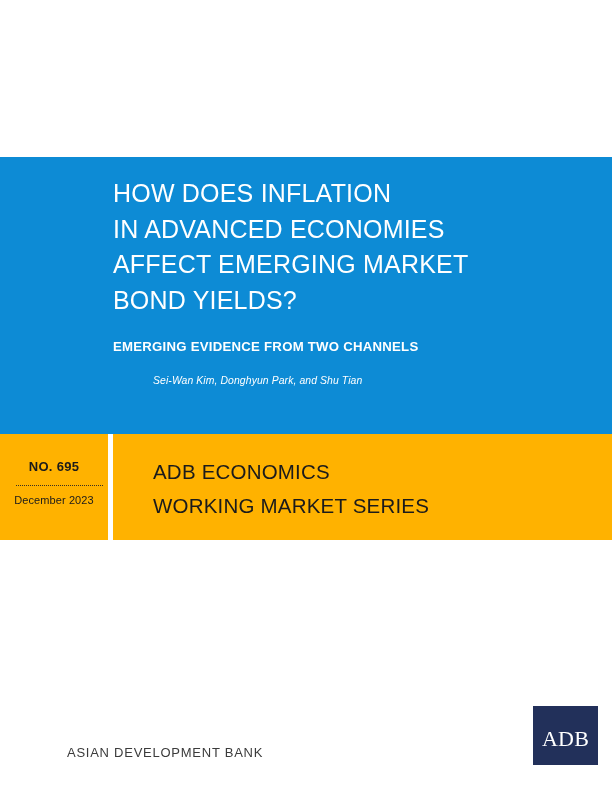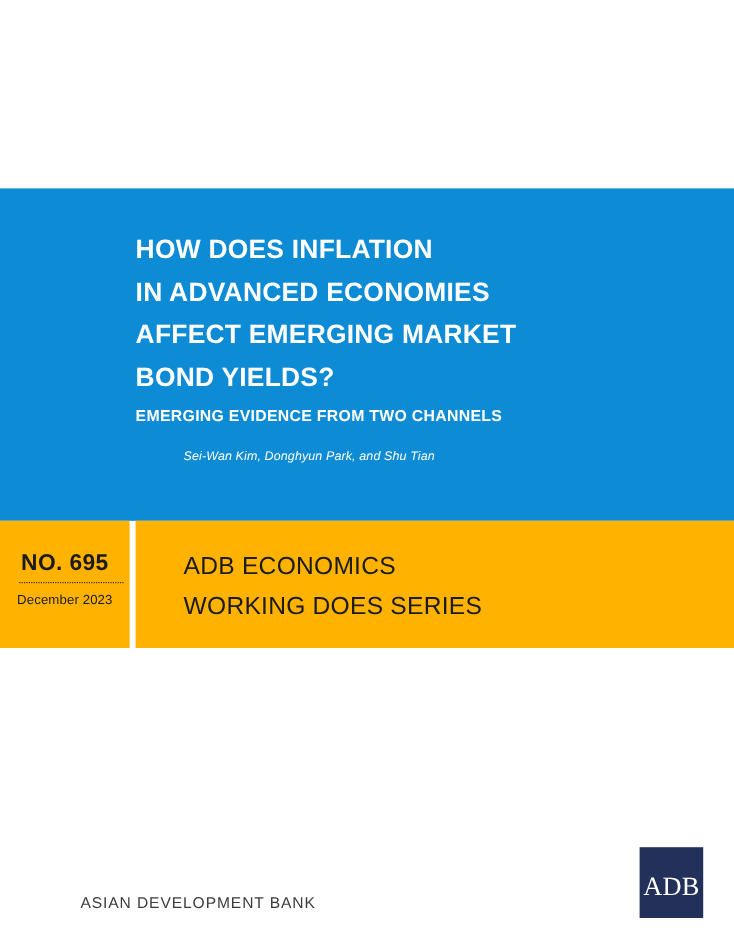--- a/index.html
+++ b/index.html
@@ -30,25 +30,25 @@
   .hero-inner {
     position: absolute;
     left: 113px;
     top: 0;
     right: 0;
     bottom: 0;
   }
   .doc-title {
     position: absolute;
     left: 0;
-    top: 33px;
+    top: 19px;
     width: 470px;
     color: #ffffff;
-    font-size: 22px;
-    font-weight: bold;
+    font-size: 25px;
+    font-weight: normal;
     line-height: 35.5px;
     letter-spacing: 0.2px;
     white-space: pre-line;
   }
   .doc-subtitle {
     position: absolute;
     left: 0;
     top: 182px;
     width: 470px;
     color: #ffffff;
@@ -93,21 +93,21 @@
     height: 106px;
     background: #ffb200;
   }
   .series-no {
     position: absolute;
     left: 0;
     right: 0;
     top: 25px;
     text-align: center;
     color: #1b1b1b;
-    font-size: 19px;
+    font-size: 13px;
     font-weight: bold;
     letter-spacing: 0.3px;
   }
   .series-divider {
     position: absolute;
     left: 16px;
     top: 51px;
     width: 87px;
     height: 0;
     border-top: 1.3px dotted #3a3020;
@@ -142,21 +142,21 @@
     color: #3b3b3b;
     font-size: 13px;
     font-weight: normal;
     letter-spacing: 0.75px;
     margin-left: 36px;
   }
   .adb-logo {
     position: absolute;
     left: 533px;
     top: 706px;
-    width: 53px;
+    width: 65px;
     height: 59px;
     background: #22305a;
   }
   .adb-logo-text {
     position: absolute;
     left: 0;
     right: 0;
     top: 22px;
     text-align: center;
     color: #ffffff;
@@ -184,21 +184,21 @@
   </div>
 
   <div class="series-band">
     <div class="series-number-block">
       <div class="series-no">NO. 695</div>
       <div class="series-divider"></div>
       <div class="series-date">December 2023</div>
     </div>
     <div class="series-main-block">
       <div class="series-title">ADB ECONOMICS
-WORKING DOES SERIES</div>
+WORKING MARKET SERIES</div>
     </div>
   </div>
 
   <div class="org-name">ASIAN DEVELOPMENT BANK</div>
 
   <div class="adb-logo">
     <div class="adb-logo-text">ADB</div>
   </div>
 
 </div>

